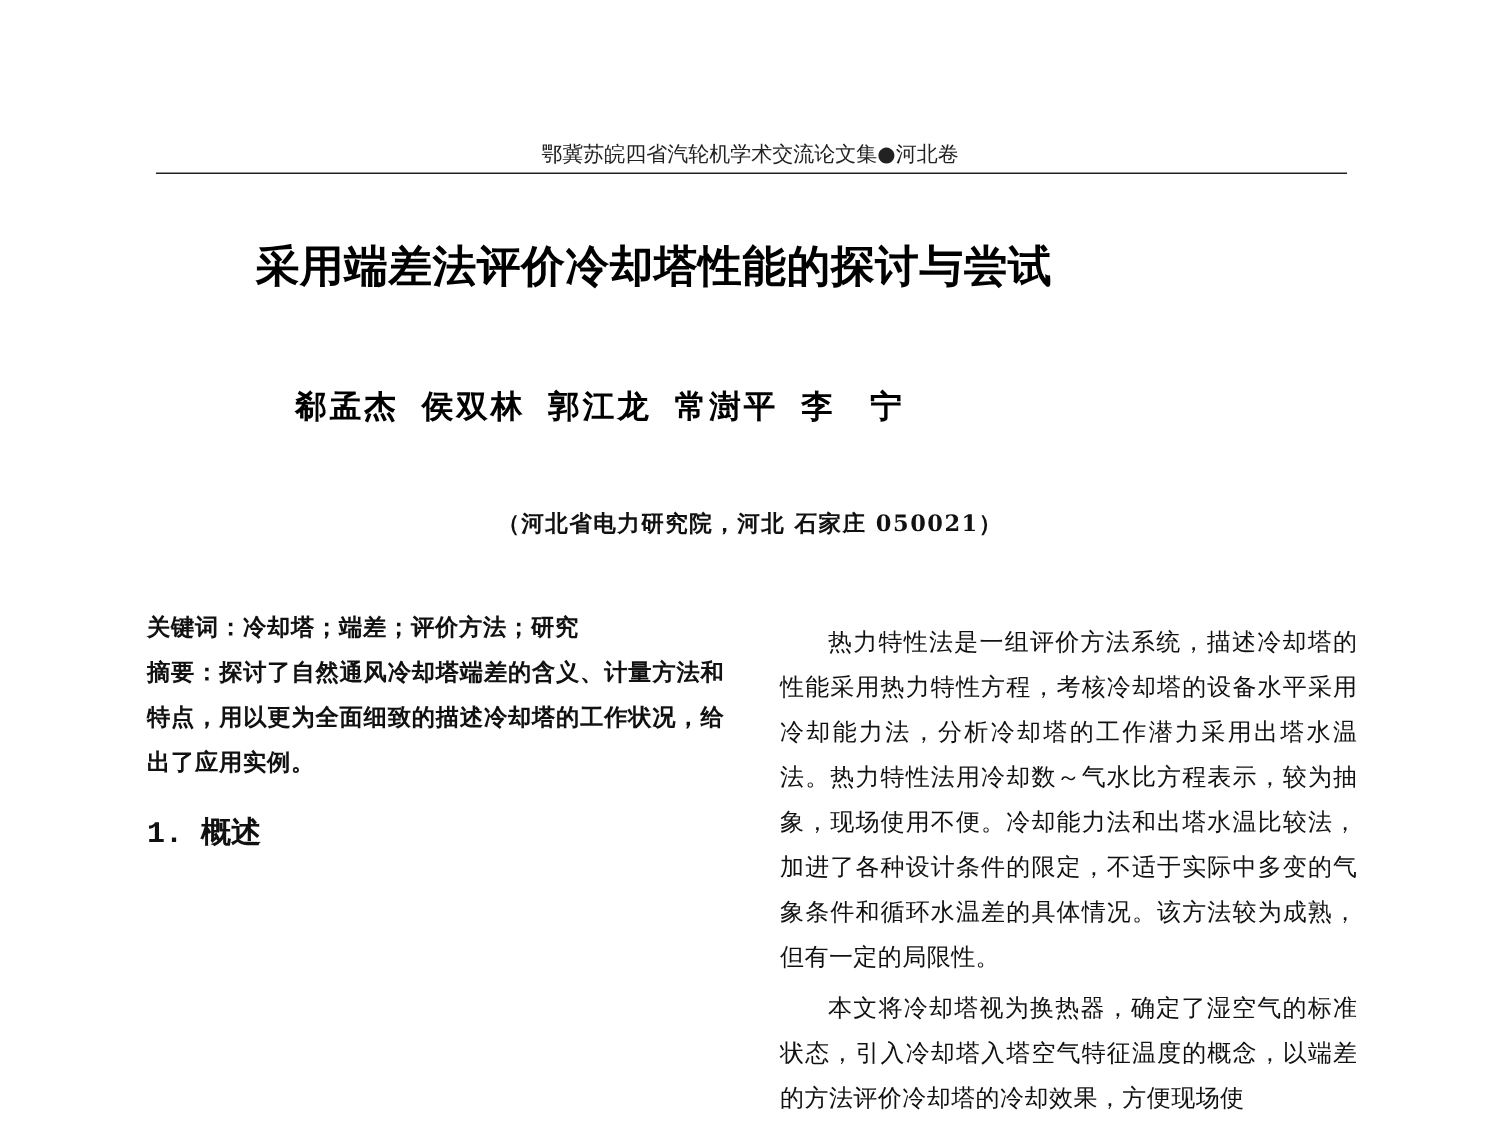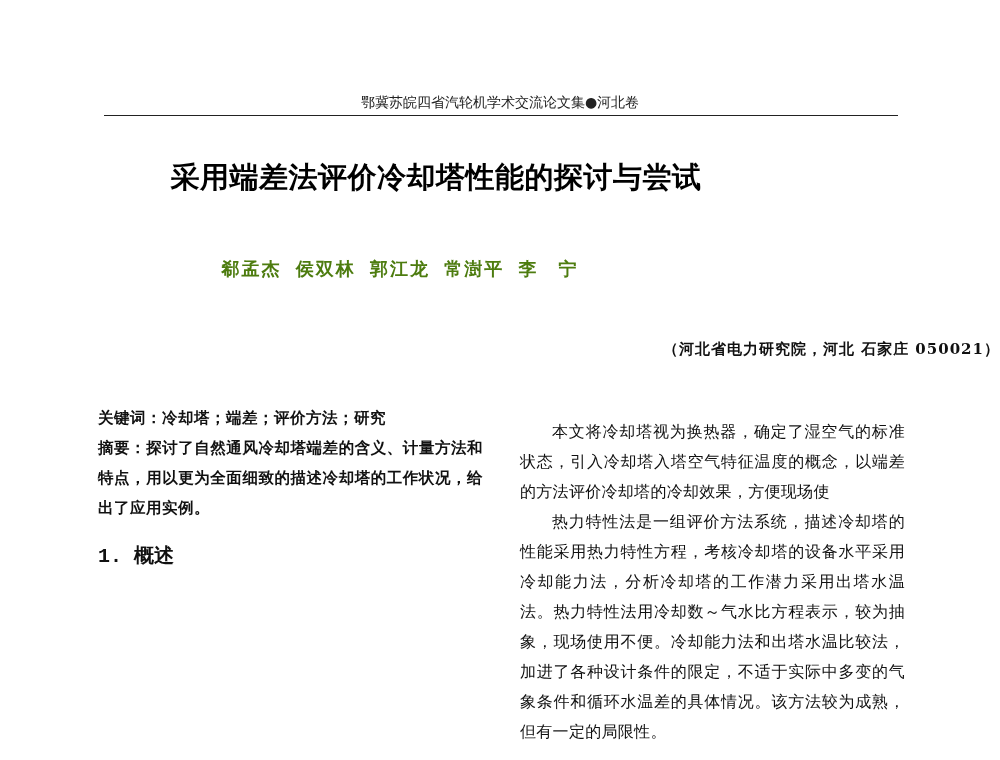--- a/index.html
+++ b/index.html
@@ -19,25 +19,25 @@
     font-family: "DejaVu Serif", "Liberation Serif", serif;
   }
   .running-head span { background: #fff; padding: 0 2px; }
   .title {
     position: absolute; top: 158px; left: 0; width: 872px; text-align: center;
     font-family: "DejaVu Sans", "Liberation Sans", sans-serif;
     font-weight: bold; font-size: 29px; letter-spacing: 0.5px; color: #000;
   }
   .authors {
     position: absolute; top: 257px; left: 0; width: 800px; text-align: center;
-    font-size: 18px; font-weight: bold; letter-spacing: 2px; color: #4d7c0f;
+    font-size: 21px; font-weight: bold; letter-spacing: 2px; color: #000000;
     word-spacing: 6px;
   }
   .affil {
-    position: absolute; top: 340px; left: 0; width: 1000px; text-align: right;
+    position: absolute; top: 340px; left: 0; width: 1000px; text-align: center;
     font-size: 15px; font-weight: bold; letter-spacing: 1px; color: #111;
   }
   .col { position: absolute; width: 385px; font-size: 16px; line-height: 30px; }
   .col-left { left: 98px; top: 403px; }
   .col-right { left: 520px; top: 413px; }
   .p { margin: 0; text-align: justify; }
   .indent { text-indent: 2em; }
   .abstract, .keywords { font-weight: bold; font-size: 15.5px; letter-spacing: 0.5px; }
   .lbl { font-family: "DejaVu Sans", "Liberation Sans", sans-serif; font-weight: bold; }
   .section-h {
@@ -65,15 +65,15 @@
 
 <div class="affil">（河北省电力研究院，河北 石家庄 050021）</div>
 
 <div class="col col-left">
   <p class="p keywords"><span class="lbl">关键词：</span><span>冷却塔；端差；评价方法；研究</span></p>
   <p class="p abstract"><span class="lbl">摘要：</span><span>探讨了自然通风冷却塔端差的含义、计量方法和特点，用以更为全面细致的描述冷却塔的工作状况，给出了应用实例。</span></p>
   <div class="section-h">1. 概述</div>
 </div>
 
 <div class="col col-right">
+  <p class="p indent body-text">热力特性法是一组评价方法系统，描述冷却塔的性能采用热力特性方程，考核冷却塔的设备水平采用冷却能力法，分析冷却塔的工作潜力采用出塔水温法。热力特性法用冷却数～气水比方程表示，较为抽象，现场使用不便。冷却能力法和出塔水温比较法，加进了各种设计条件的限定，不适于实际中多变的气象条件和循环水温差的具体情况。该方法较为成熟，但有一定的局限性。</p>
   <p class="p indent body-text" style="margin-top:4px">本文将冷却塔视为换热器，确定了湿空气的标准状态，引入冷却塔入塔空气特征温度的概念，以端差的方法评价冷却塔的冷却效果，方便现场使</p>
-  <p class="p indent body-text">热力特性法是一组评价方法系统，描述冷却塔的性能采用热力特性方程，考核冷却塔的设备水平采用冷却能力法，分析冷却塔的工作潜力采用出塔水温法。热力特性法用冷却数～气水比方程表示，较为抽象，现场使用不便。冷却能力法和出塔水温比较法，加进了各种设计条件的限定，不适于实际中多变的气象条件和循环水温差的具体情况。该方法较为成熟，但有一定的局限性。</p>
 </div>
 
 </body></html>

